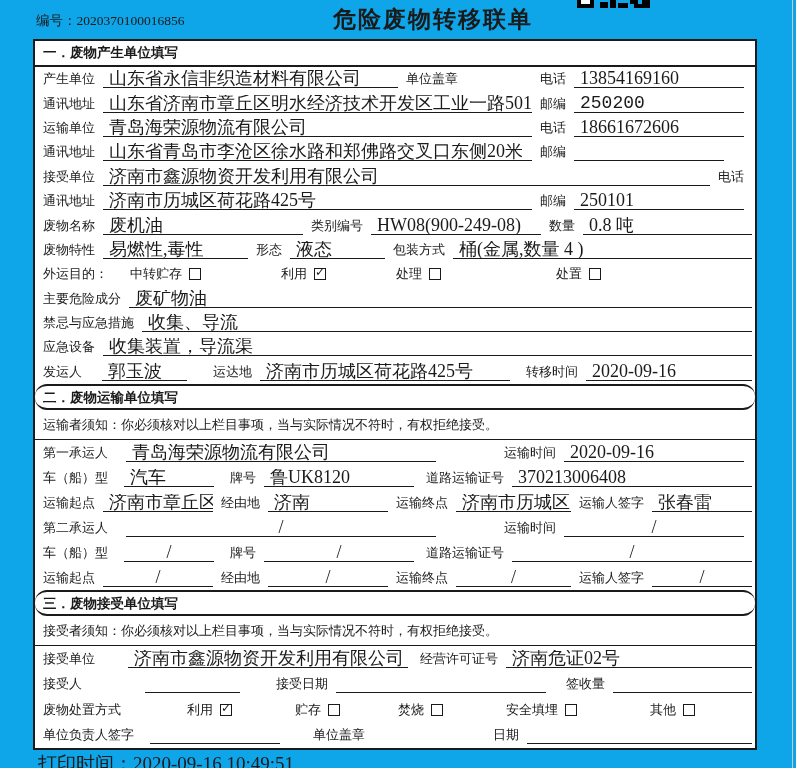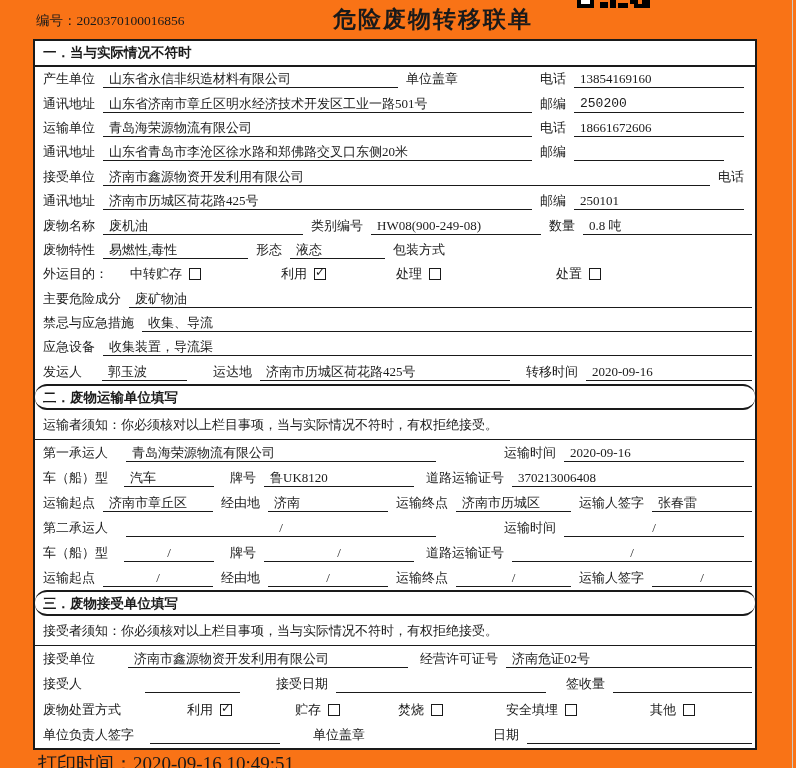--- a/index.html
+++ b/index.html
@@ -4,21 +4,21 @@
 <style>
   * { box-sizing: border-box; margin: 0; padding: 0; }
   html, body { background: #ffffff; }
   body {
     font-family: "Liberation Serif", "DejaVu Serif", serif;
     color: #1a1a1a;
     width: 796px; height: 768px;
     position: relative;
     overflow: hidden;
   }
-  .page { position: absolute; inset: 0; background: #f97316; }
+  .page { position: absolute; inset: 0; background: #0ea5e9; }
 
   
   .doc-no { position: absolute; left: 36px; top: 12px; font-size: 13.5px; white-space: nowrap; }
   .title  { position: absolute; left: 333px; top: 4px; font-size: 23px; font-weight: 700; letter-spacing: 2px; white-space: nowrap; }
   .qr { position: absolute; left: 577px; top: 0; }
 
   
   .page-edge { position: absolute; right: 3px; top: 0; height: 100%; width: 1px; background: #c9c9c9; }
 
   
@@ -58,21 +58,21 @@
     border-bottom: 1px solid #1a1a1a;
     height: 18px;
     flex: 0 0 auto;
     margin-right: 8px;
     min-width: 0;
     overflow: hidden;
   }
   .fld.fill { flex: 1 1 auto; margin-right: 0; }
   .fld-text {
     display: block; padding-left: 6px;
-    font-size: 13px; line-height: 17px; white-space: nowrap;
+    font-size: 18px; line-height: 17px; white-space: nowrap;
   }
   .fld-text.slash { text-align: center; padding-left: 0; }
 
   .cbx { display: inline-flex; align-items: center; white-space: nowrap; flex: 0 0 auto; }
   .cbx-lbl { font-size: 13px; }
   .cbx-box {
     display: inline-block; width: 12px; height: 12px;
     border: 1.5px solid #1a1a1a; margin-left: 7px;
     position: relative; background: #fff;
   }
@@ -103,21 +103,21 @@
       <rect x="65" y="0" width="8" height="8"></rect>
     </g>
   </svg>
 
   <div class="doc-no"><span>编号：</span><span>2020370100016856</span></div>
 
   <div class="title">危险废物转移联单</div>
 
   <div class="form-table" id="form-table">
       <div class="sec s1">
-        <div class="sec-hdr">一．当与实际情况不符时</div>
+        <div class="sec-hdr">一．废物产生单位填写</div>
         <div class="frow">
           <span class="lbl">产生单位</span>
           <span class="fld" style="width: 295px;">
             <span class="fld-text">山东省永信非织造材料有限公司</span>
           </span>
           <span class="lbl">单位盖章</span>
           <span class="sp fill"></span>
           <span class="lbl">电话</span>
           <span class="fld" style="width: 170px;">
             <span class="fld-text">13854169160</span>
@@ -188,20 +188,23 @@
         <div class="frow">
           <span class="lbl">废物特性</span>
           <span class="fld" style="width: 145px;">
             <span class="fld-text">易燃性,毒性</span>
           </span>
           <span class="lbl">形态</span>
           <span class="fld" style="width: 95px;">
             <span class="fld-text">液态</span>
           </span>
           <span class="lbl">包装方式</span>
+          <span class="fld fill">
+            <span class="fld-text">桶(金属,数量 4 )</span>
+          </span>
         </div>
         <div class="frow">
           <span class="lbl">外运目的：</span>
           <span class="cbx" style="margin-left: 14px;">
             <span class="cbx-lbl">中转贮存</span>
             <span class="cbx-box"></span>
           </span>
           <span class="cbx" style="margin-left: 80px;">
             <span class="cbx-lbl">利用</span>
             <span class="cbx-box">

